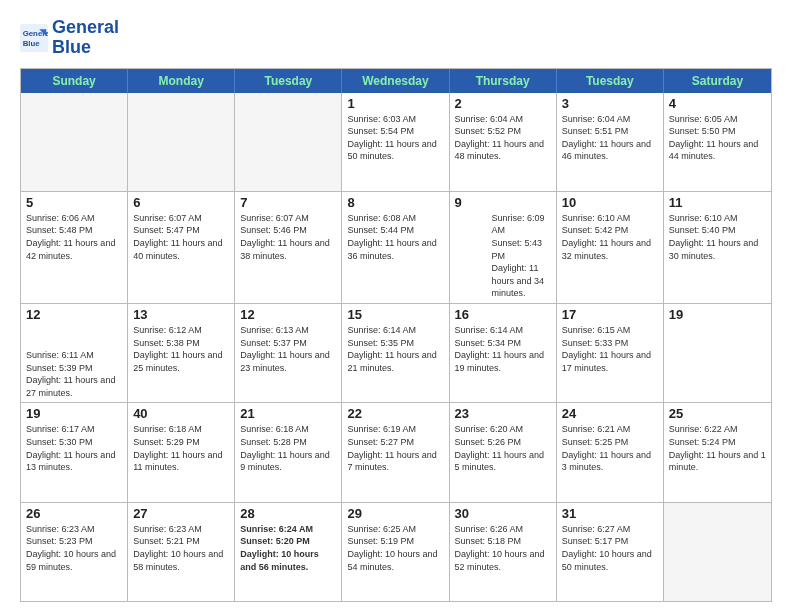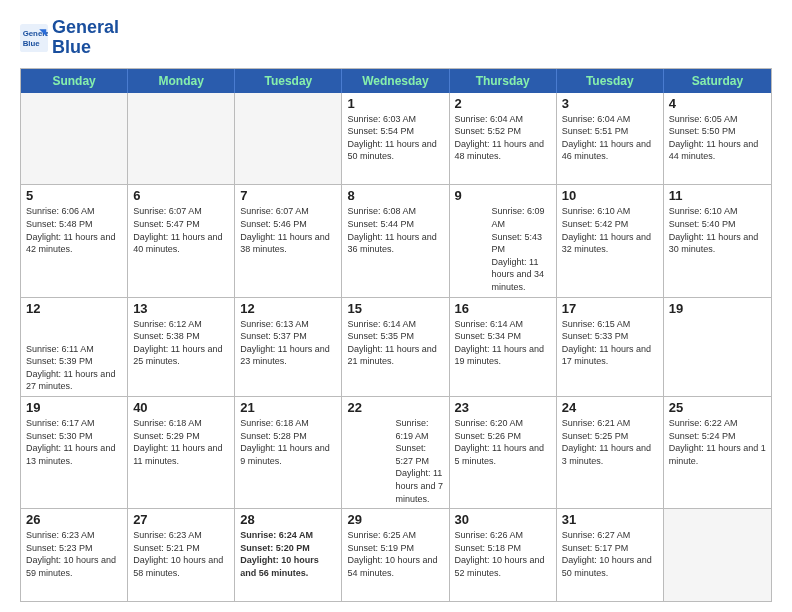--- a/index.html
+++ b/index.html
@@ -275,21 +275,21 @@
 Daylight: 11 hours and 11 minutes.</div>
           </div>
           <div class="cal-cell">
             <div class="day-num">21</div>
             <div class="cell-info" style="white-space: pre-line;">Sunrise: 6:18 AM
 Sunset: 5:28 PM
 Daylight: 11 hours and 9 minutes.</div>
           </div>
           <div class="cal-cell">
             <div class="day-num">22</div>
-            <div class="cell-info" style="white-space: pre-line; margin-left: 48px;">Sunrise: 6:19 AM
+            <div class="cell-info" style="white-space: pre-line;">Sunrise: 6:19 AM
 Sunset: 5:27 PM
 Daylight: 11 hours and 7 minutes.</div>
           </div>
           <div class="cal-cell">
             <div class="day-num">23</div>
             <div class="cell-info" style="white-space: pre-line;">Sunrise: 6:20 AM
 Sunset: 5:26 PM
 Daylight: 11 hours and 5 minutes.</div>
           </div>
           <div class="cal-cell">

